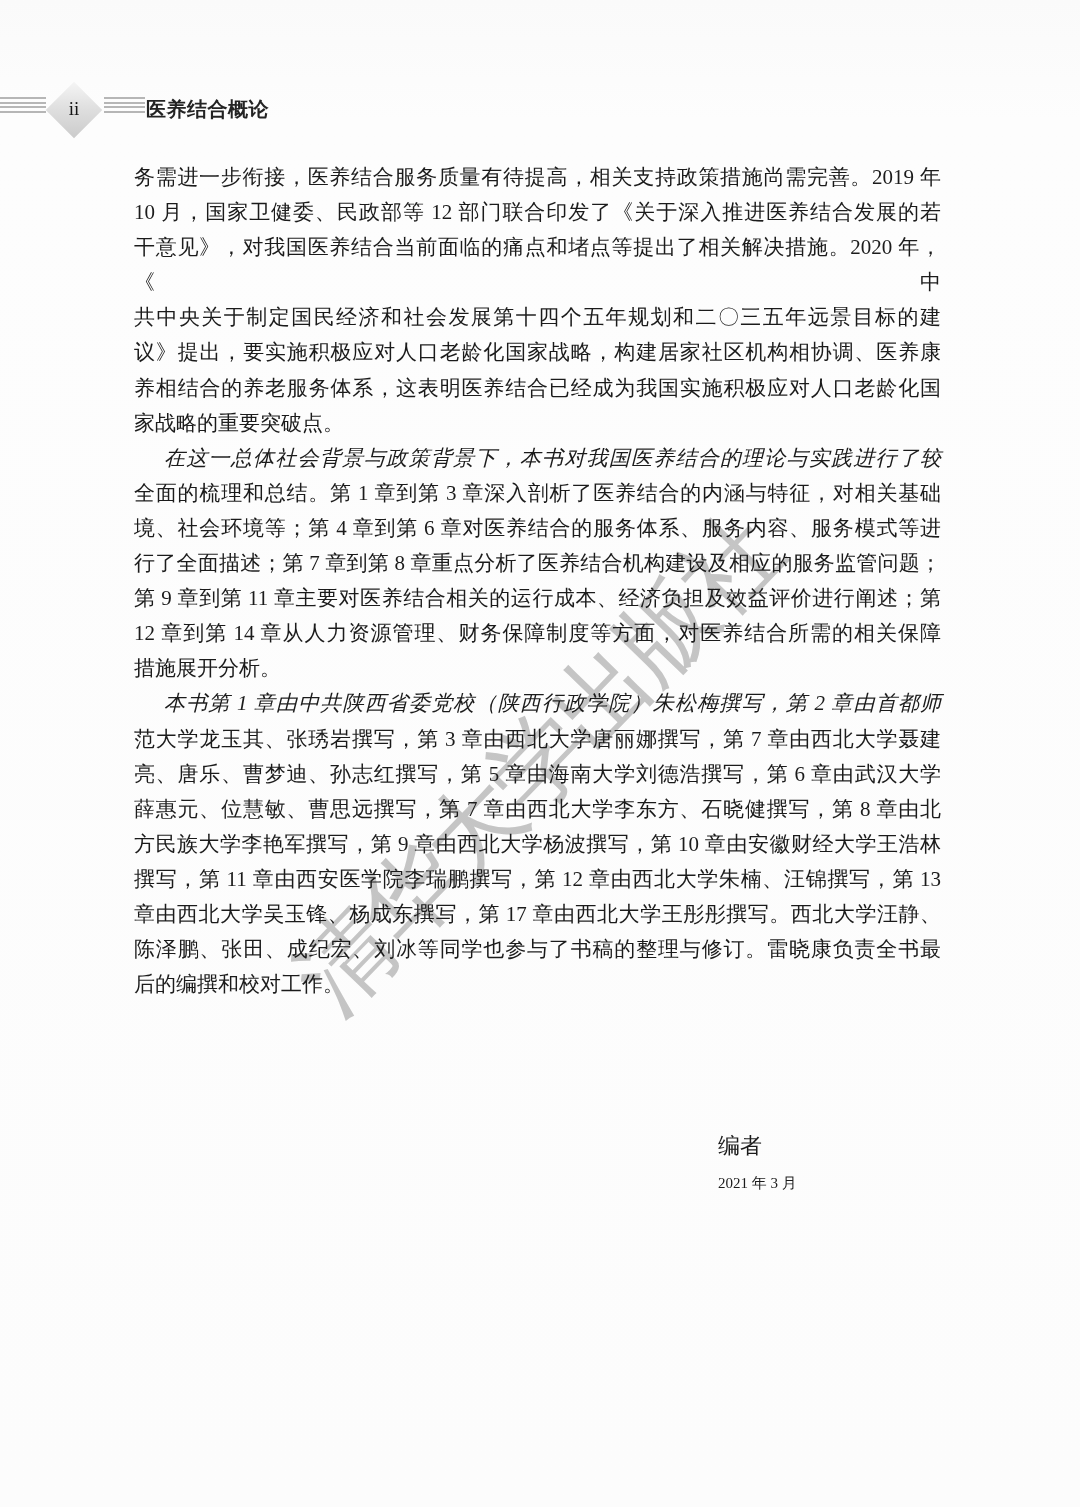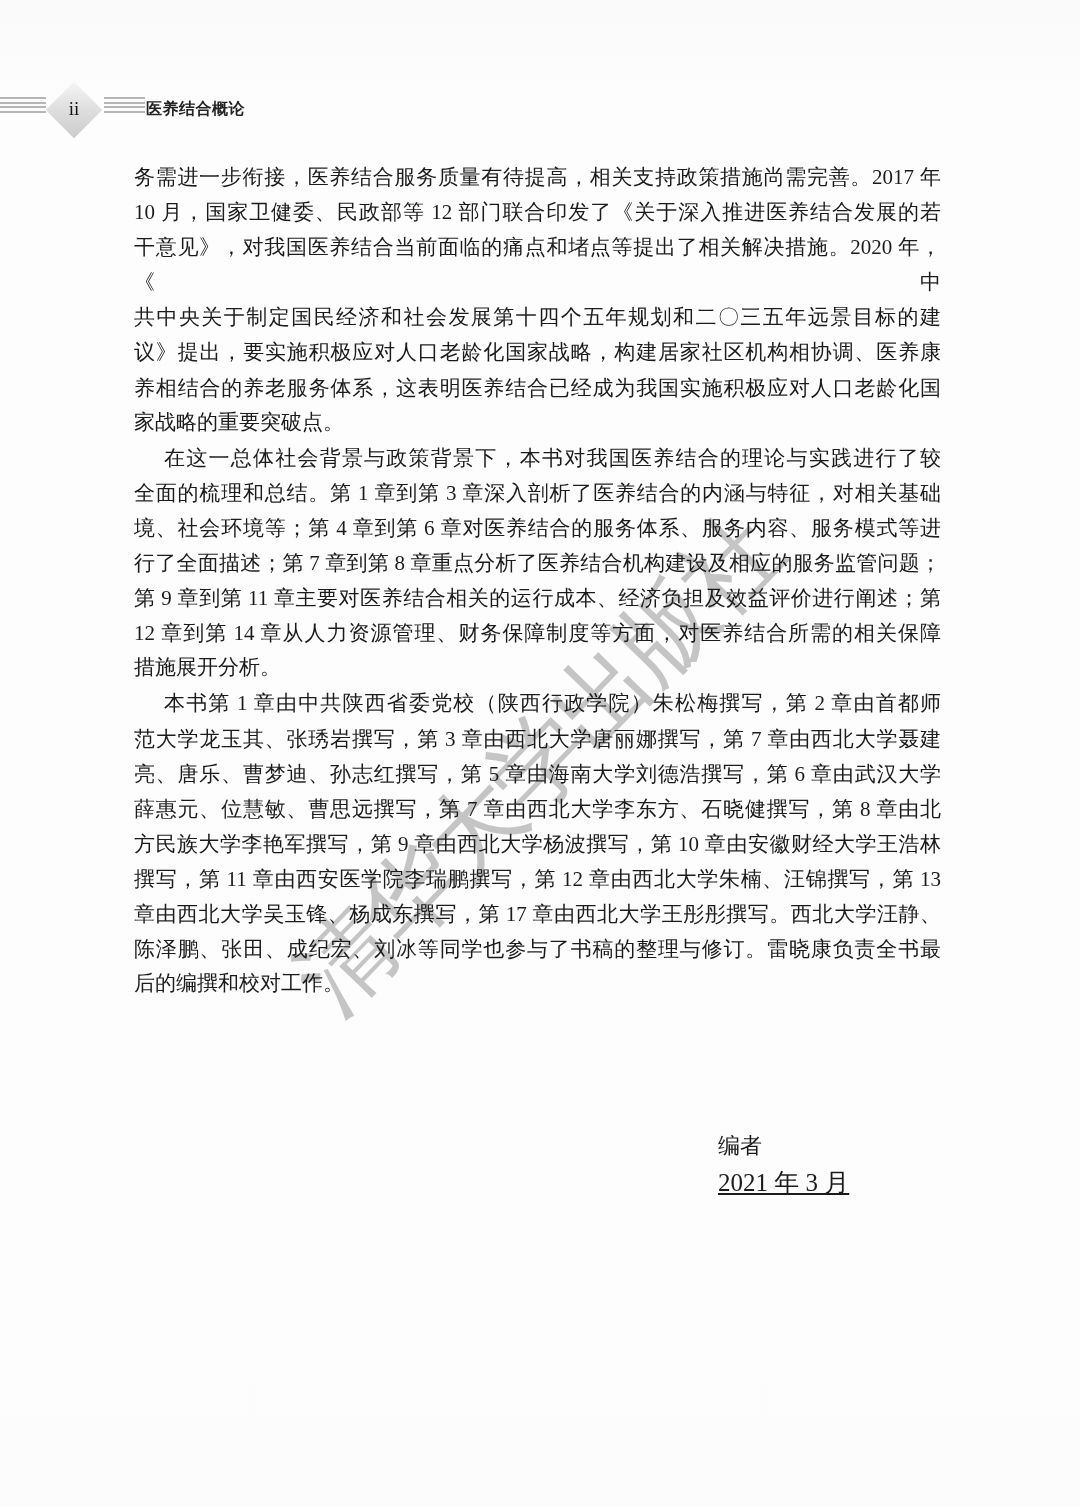--- a/index.html
+++ b/index.html
@@ -32,21 +32,21 @@
     left: 54px; top: 89px;
     width: 40px; height: 40px;
     display: flex; align-items: center; justify-content: center;
     font-size: 19px; color: #141414;
     z-index: 3;
     font-family: "Liberation Serif", serif;
   }
   .book-title {
     position: absolute;
     left: 146px; top: 96px;
-    font-size: 16px; line-height: 26px;
+    font-size: 20px; line-height: 26px;
     font-weight: bold;
     letter-spacing: 0.5px;
     color: #232323;
     font-family: "Liberation Sans", "DejaVu Sans", sans-serif;
     z-index: 3;
   }
 
   
   .watermark {
     position: absolute;
@@ -67,34 +67,34 @@
     left: 134px; top: 160px;
     width: 807px;
     font-size: 21px;
     line-height: 35.1px;
     color: #1b1b1b;
     z-index: 2;
     text-justify: inter-character;
   }
   .paragraph { margin: 0; }
   .body-line { text-align: justify; text-align-last: justify; }
-  .body-line.para-end { text-align-last: left; font-family: Liberation Mono, monospace; }
-  .body-line.para-start { text-indent: 30px; }
+  .body-line.para-end { text-align-last: left; }
+  .body-line.para-start { text-indent: 30px; font-style: italic; }
 
   
   .signature {
     position: absolute;
     left: 718px; top: 1127px;
     width: 234px;
     text-align: left;
     color: #1b1b1b;
     z-index: 2;
   }
   .sig-author { font-size: 22px; line-height: 38px; }
-  .sig-date   { font-size: 25px; line-height: 36px; text-decoration: underline; }
+  .sig-date   { font-size: 15px; line-height: 36px; }
 </style>
 </head>
 <body>
 
 <div class="page">
 
   <div class="watermark">清华大学出版社</div>
 
   <div>
     <div class="hdr-line" style="left:0;   top:97px;    width:46px;"></div>
@@ -110,21 +110,21 @@
     <div class="hdr-line" style="left:104px; top:97px;    width:41px;"></div>
     <div class="hdr-line" style="left:104px; top:101.5px; width:41px;"></div>
     <div class="hdr-line" style="left:104px; top:106px;   width:41px;"></div>
     <div class="hdr-line" style="left:104px; top:110.5px; width:41px;"></div>
   </div>
 
   <div class="book-title">医养结合概论</div>
 
   <div class="page-body">
       <div class="paragraph">
-        <div class="body-line">务需进一步衔接，医养结合服务质量有待提高，相关支持政策措施尚需完善。2017 年</div>
+        <div class="body-line">务需进一步衔接，医养结合服务质量有待提高，相关支持政策措施尚需完善。2019 年</div>
         <div class="body-line">10 月，国家卫健委、民政部等 12 部门联合印发了《关于深入推进医养结合发展的若</div>
         <div class="body-line">干意见》，对我国医养结合当前面临的痛点和堵点等提出了相关解决措施。2020 年，《中</div>
         <div class="body-line">共中央关于制定国民经济和社会发展第十四个五年规划和二〇三五年远景目标的建</div>
         <div class="body-line">议》提出，要实施积极应对人口老龄化国家战略，构建居家社区机构相协调、医养康</div>
         <div class="body-line">养相结合的养老服务体系，这表明医养结合已经成为我国实施积极应对人口老龄化国</div>
         <div class="body-line para-end">家战略的重要突破点。</div>
       </div>
       <div class="paragraph">
         <div class="body-line para-start">在这一总体社会背景与政策背景下，本书对我国医养结合的理论与实践进行了较</div>
         <div class="body-line">全面的梳理和总结。第 1 章到第 3 章深入剖析了医养结合的内涵与特征，对相关基础</div>

